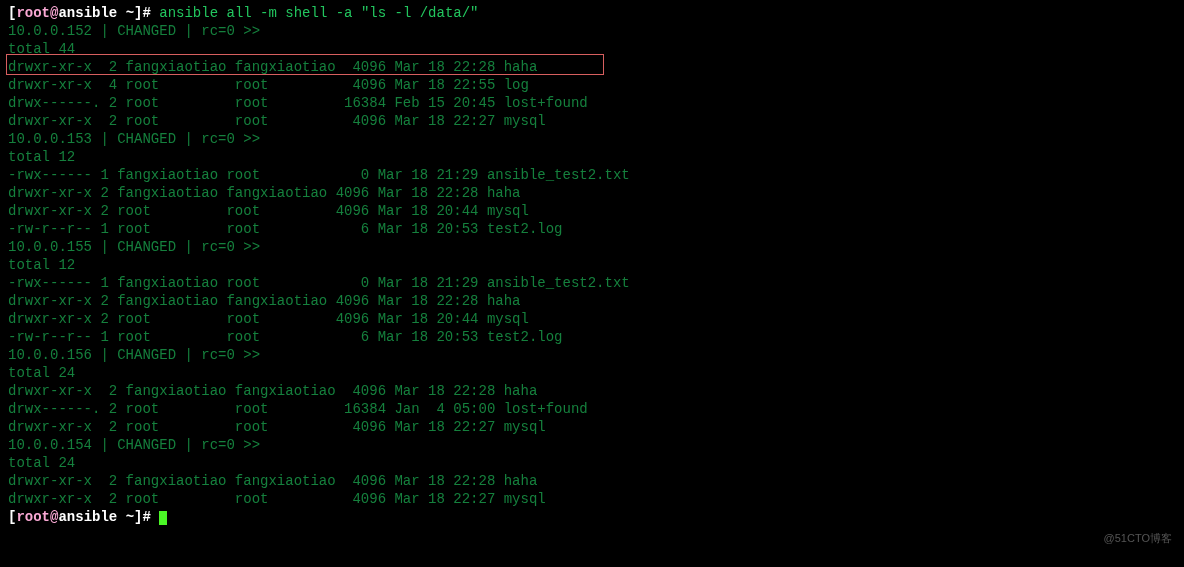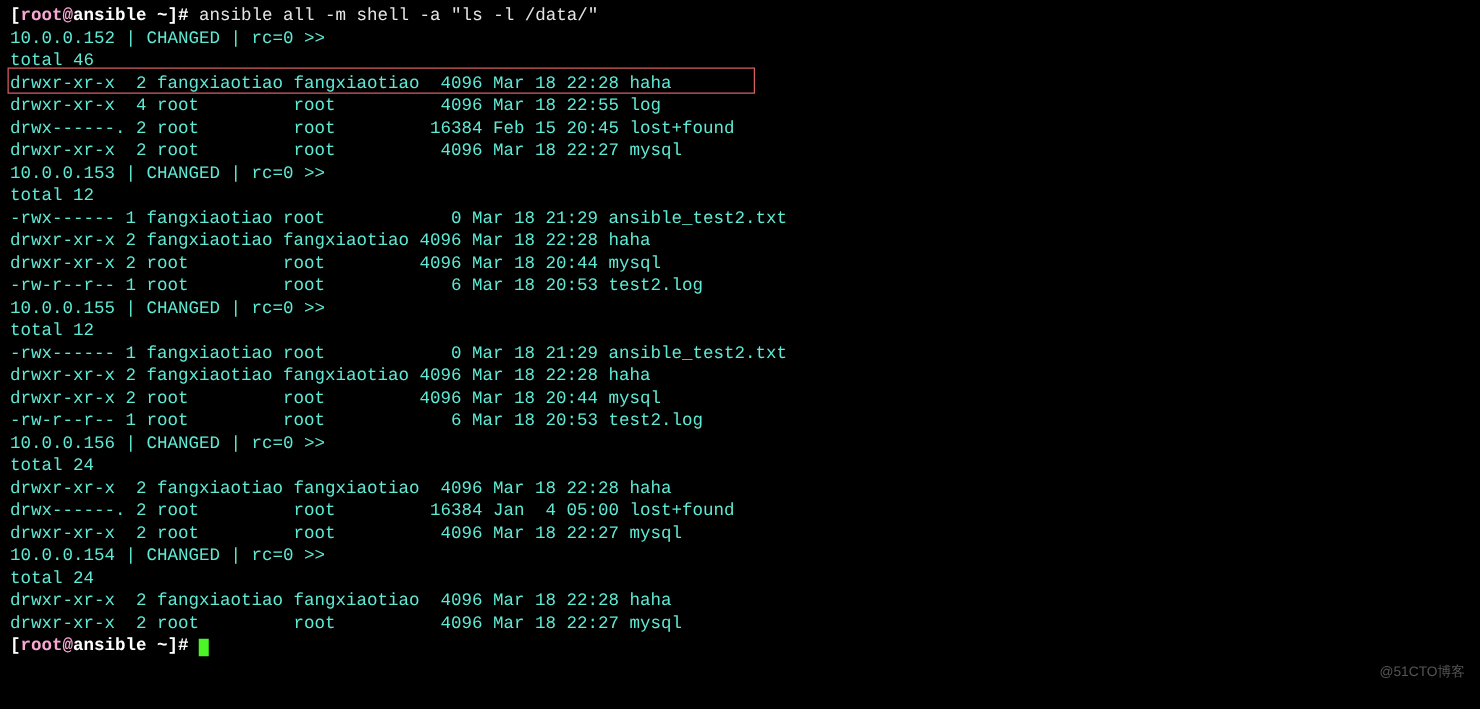--- a/index.html
+++ b/index.html
@@ -10,24 +10,24 @@
     font-size: 14px;
     line-height: 18px;
     color: #ccc;
     width: 1184px;
     height: 567px;
     box-sizing: border-box;
     overflow: hidden;
     position: relative;
   }
   .line { white-space: pre; }
-  .white { color: #e5e5e5; }
+  .white { color: #22c55e; }
   .brightwhite { color: #fff; font-weight: bold; }
   .brightred { color: #f9a8d4; font-weight: bold; }
-  .yellow { color: #5eead4; }
+  .yellow { color: #15803d; }
   .highlight-box {
     position: absolute;
     border: 1px solid #d75f5f;
     top: 54px;
     left: 6px;
     width: 596px;
     height: 19px;
     pointer-events: none;
   }
   .cursor {
@@ -47,21 +47,21 @@
   }
 </style>
 </head>
 <body>
 
 <div class="highlight-box"></div>
 
 <div id="terminal">
     <div class="line"><span class="brightwhite">[</span><span class="brightred">root</span><span class="brightred">@</span><span class="brightwhite">ansible</span><span class="brightwhite"> ~</span><span class="brightwhite">]</span><span class="brightwhite"># </span><span class="white">ansible all -m shell -a "ls -l /data/"</span></div>
     <div class="line"><span class="yellow">10.0.0.152 | CHANGED | rc=0 &gt;&gt;</span></div>
-    <div class="line"><span class="yellow">total 46</span></div>
+    <div class="line"><span class="yellow">total 44</span></div>
     <div class="line"><span class="yellow">drwxr-xr-x  2 fangxiaotiao fangxiaotiao  4096 Mar 18 22:28 haha</span></div>
     <div class="line"><span class="yellow">drwxr-xr-x  4 root         root          4096 Mar 18 22:55 log</span></div>
     <div class="line"><span class="yellow">drwx------. 2 root         root         16384 Feb 15 20:45 lost+found</span></div>
     <div class="line"><span class="yellow">drwxr-xr-x  2 root         root          4096 Mar 18 22:27 mysql</span></div>
     <div class="line"><span class="yellow">10.0.0.153 | CHANGED | rc=0 &gt;&gt;</span></div>
     <div class="line"><span class="yellow">total 12</span></div>
     <div class="line"><span class="yellow">-rwx------ 1 fangxiaotiao root            0 Mar 18 21:29 ansible_test2.txt</span></div>
     <div class="line"><span class="yellow">drwxr-xr-x 2 fangxiaotiao fangxiaotiao 4096 Mar 18 22:28 haha</span></div>
     <div class="line"><span class="yellow">drwxr-xr-x 2 root         root         4096 Mar 18 20:44 mysql</span></div>
     <div class="line"><span class="yellow">-rw-r--r-- 1 root         root            6 Mar 18 20:53 test2.log</span></div>

